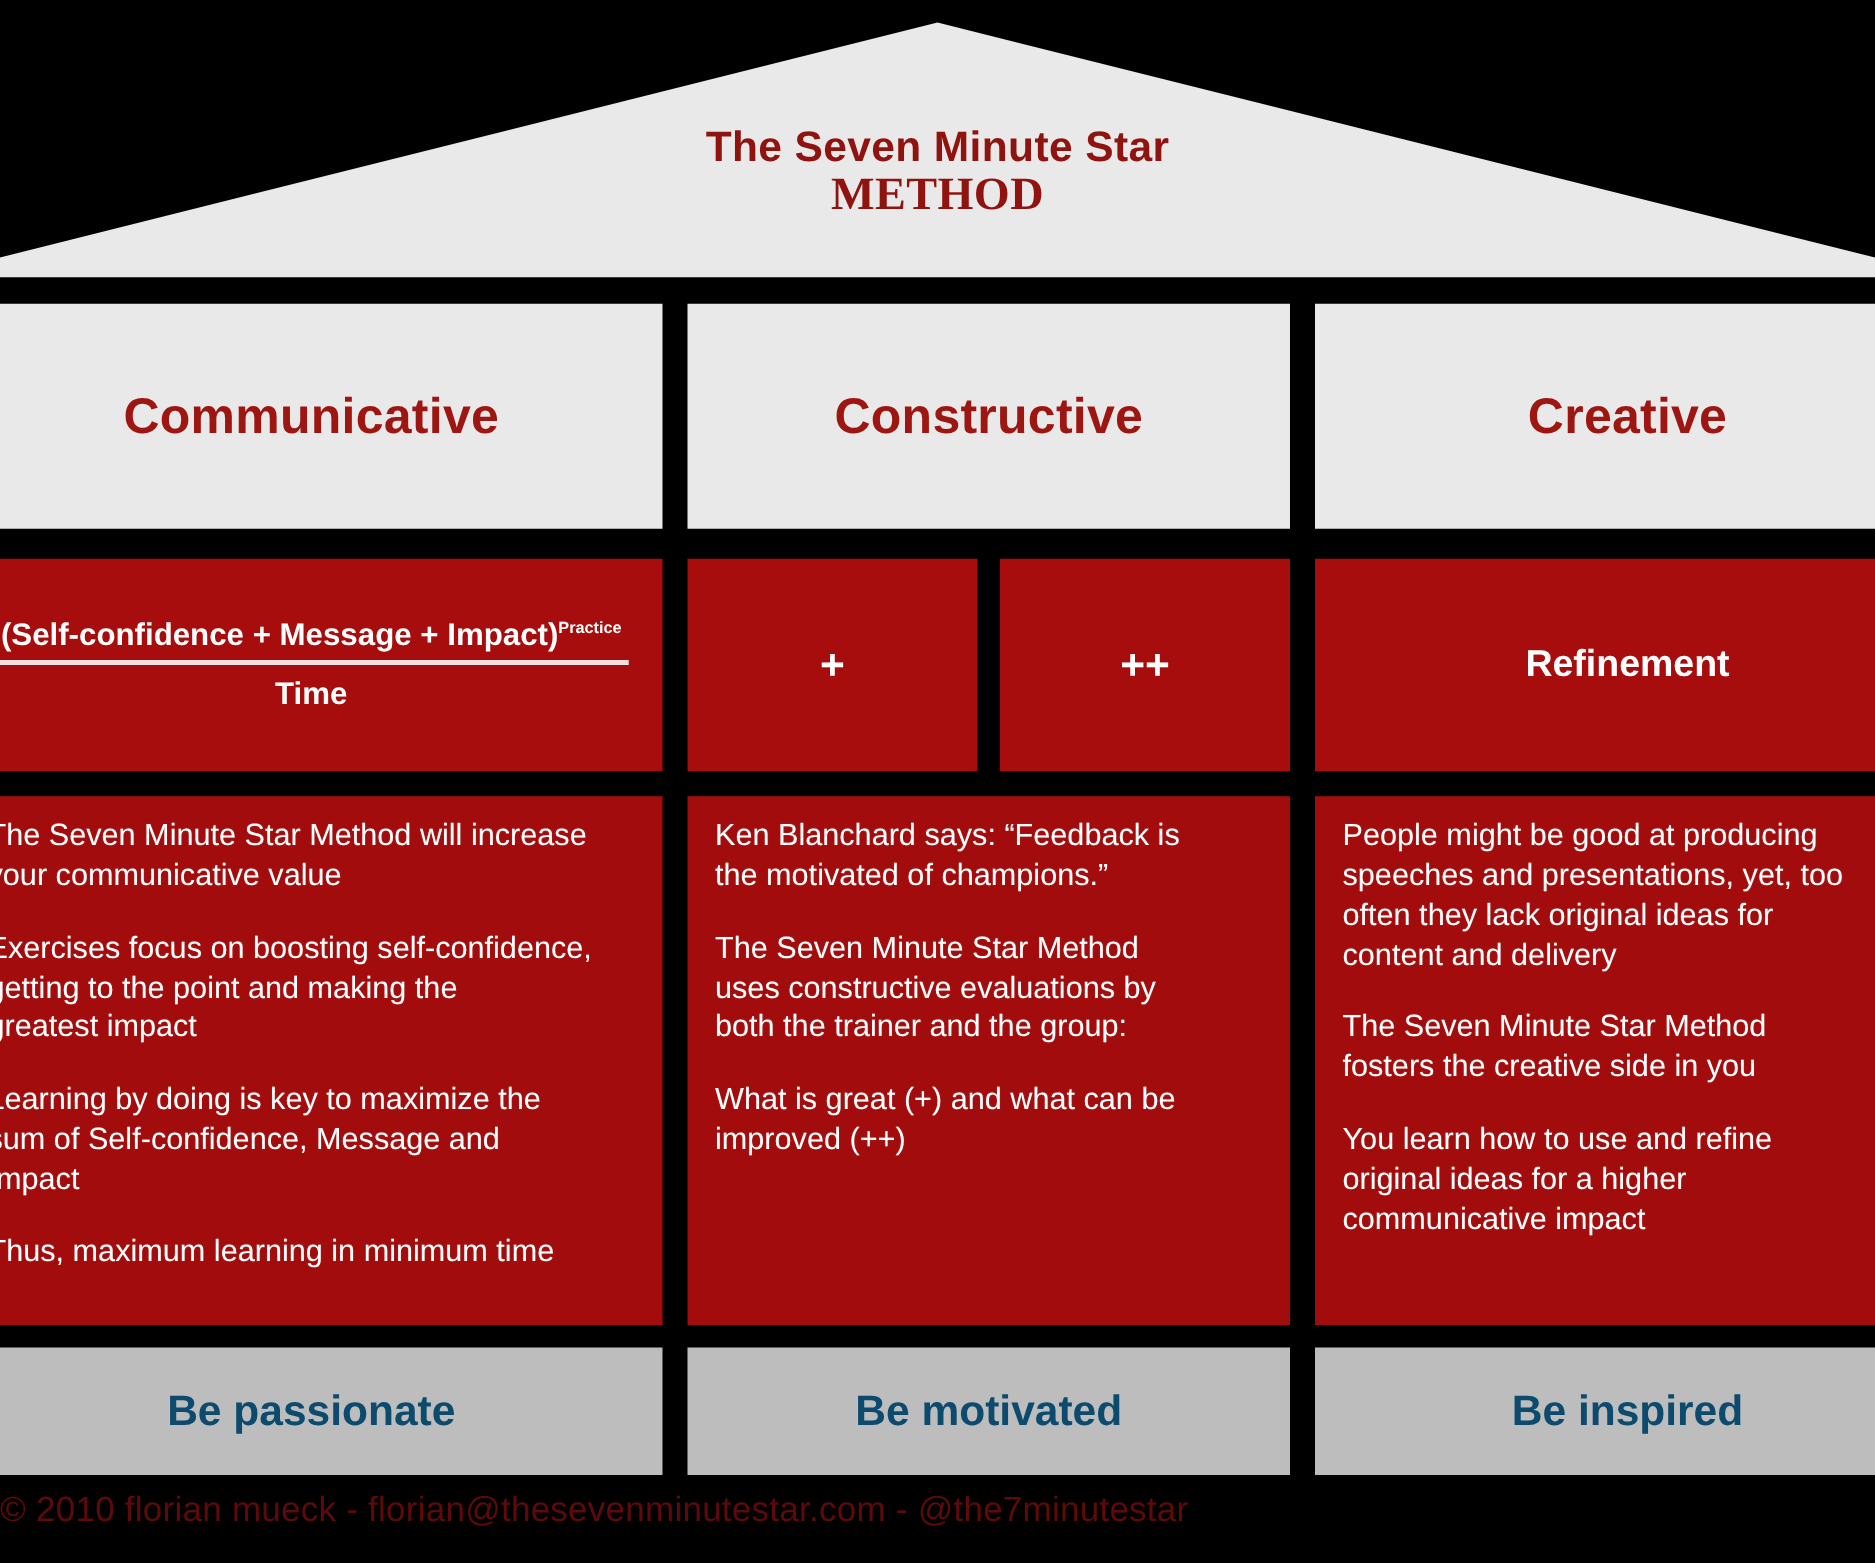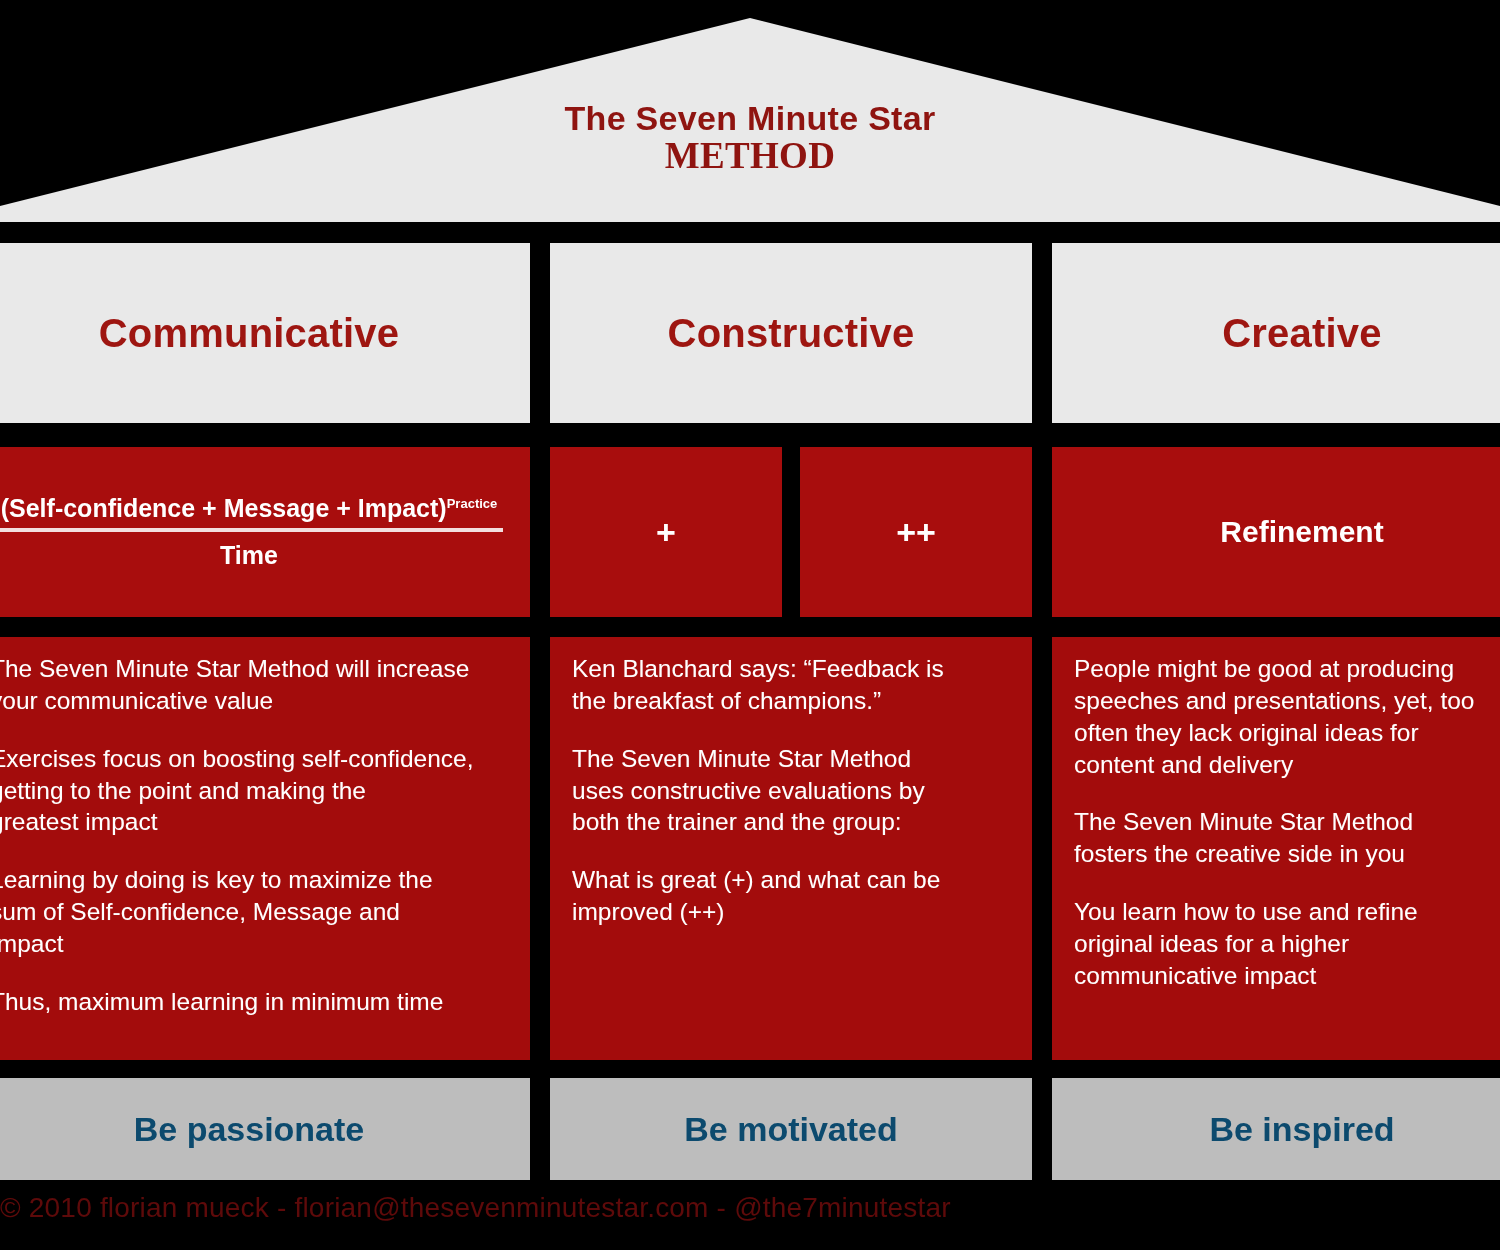--- a/index.html
+++ b/index.html
@@ -178,21 +178,21 @@
         <div class="sub-box sign">
           <span class="txt">+</span>
         </div>
         <div class="sub-box sign">
           <span class="txt">++</span>
         </div>
       </div>
 
       <div class="body-box">
         <p>Ken Blanchard says: “Feedback is
-the breakfast of champions.”</p>
+the motivated of champions.”</p>
         <p>The Seven Minute Star Method
 uses constructive evaluations by
 both the trainer and the group:</p>
         <p>What is great (+) and what can be
 improved (++)</p>
       </div>
 
       <div class="foot-box">
         <span class="txt">Be motivated</span>
       </div>

